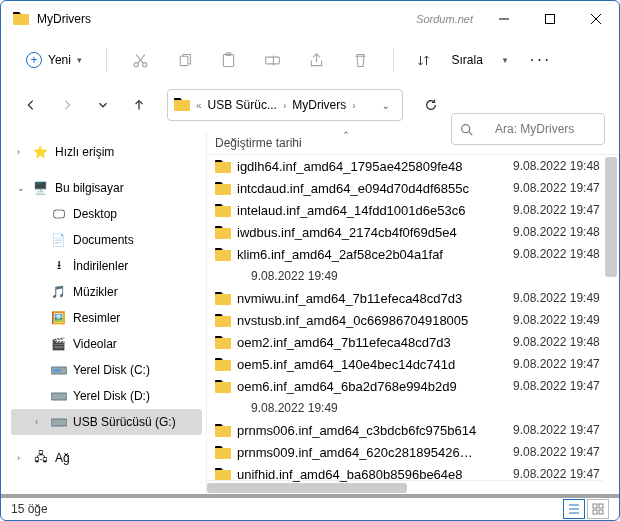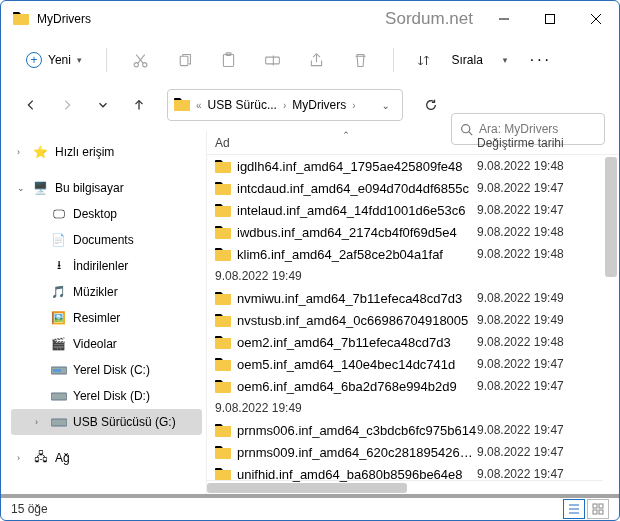--- a/index.html
+++ b/index.html
@@ -1,21 +1,21 @@
 <!DOCTYPE html>
 <html><head>
 <meta charset="utf-8">
 <style>
 * { box-sizing: border-box; margin: 0; padding: 0; }
 body { font-family: "Segoe UI", sans-serif; font-size: 12px; color: #000; background: #fff; width: 620px; height: 521px; overflow: hidden; border: 1px solid #2b6cb8; border-radius: 6px; position: relative; }
 
 .titlebar { height: 36px; display: flex; align-items: center; padding: 0 0 0 12px; }
 .titlebar .icon { width:16px; height:16px; margin-right:8px; }
 .titlebar .title { font-size: 12px; flex: 0 0 auto; }
-.titlebar .watermark { flex:1; text-align:right; color:#888; font-size:17px; padding-right:8px;}
+.titlebar .watermark { flex:1; text-align:right; color:#888; font-size:11px; padding-right:8px;font-style:italic;}
 .winbtns { display:flex; }
 .winbtn { width:46px; height:36px; display:flex; align-items:center; justify-content:center; }
 .winbtn svg { width:10px; height:10px; stroke:#000; stroke-width:1; fill:none; }
 
 .toolbar { height: 46px; display:flex; align-items:center; padding: 0 14px; gap: 6px; }
 .newbtn { display:flex; align-items:center; gap:6px; padding:5px 10px; border-radius:4px; border:1px solid transparent; }
 .newbtn .plus { width:16px; height:16px; border:1px solid #1a6fbf; border-radius:50%; display:flex; align-items:center; justify-content:center; color:#1a6fbf; font-size:12px; line-height:1; }
 .newbtn .chev { color:#555; font-size:9px; }
 .divider { width:1px; height:24px; background:#ddd; margin:0 8px; }
 .tbtn { width:38px; height:36px; display:flex; align-items:center; justify-content:center; opacity:.45; border-radius:4px; }
@@ -27,42 +27,42 @@
 .navrow { height: 44px; display:flex; align-items:center; padding:0 14px; gap:4px; }
 .navbtn { width:32px; height:32px; display:flex; align-items:center; justify-content:center; border-radius:4px; }
 .navbtn.disabled { opacity:.35; }
 .navbtn svg { width:14px; height:14px; stroke:#333; stroke-width:1.5; fill:none; }
 .addressbar { flex:1; height:32px; border:1px solid #ccc; border-radius:4px; display:flex; align-items:center; padding:0 6px; gap:4px; margin:0 8px; overflow:hidden; }
 .addressbar .foldicon { flex:0 0 auto; }
 .crumb { white-space:nowrap; font-size:12px; }
 .csep { color:#777; font-size:10px; padding:0 2px; }
 .addr-dd { margin-left:auto; color:#555; font-size:10px; padding:0 6px; }
 .refresh { width:32px; }
-.searchbox { width:154px; height:32px; border:1px solid #ccc; border-radius:4px; display:flex; align-items:center; padding:0 8px; gap:6px; color:#777;margin-top:48px; }
+.searchbox { width:154px; height:32px; border:1px solid #ccc; border-radius:4px; display:flex; align-items:center; padding:0 8px; gap:22px; color:#777;margin-top:48px; }
 .searchbox svg { width:13px; height:13px; stroke:#777; stroke-width:1.5; fill:none; }
 
 .main { position:absolute; top:130px; bottom:26px; left:0; right:0; display:flex; }
 .tree { width:206px; border-right:1px solid #eee; padding:8px 4px 8px 10px; overflow:hidden; }
 .treeitem { display:flex; align-items:center; height:26px; gap:6px; padding-left:6px; border-radius:3px; white-space:nowrap; }
 .treeitem.child { padding-left:24px; }
 .treeitem.selected { background:#d9d9d9; }
 .treeitem .exp { width:10px; color:#555; font-size:9px; visibility:hidden; }
 .treeitem.hasexp .exp { visibility:visible; }
 .ticon { width:16px; height:16px; flex:0 0 auto; display:flex; align-items:center; justify-content:center; }
 
 .filearea { flex:1; position:relative; overflow:hidden; }
 .headers { display:flex; height:24px; align-items:center; padding:0 8px; border-bottom:1px solid #eee; }
 .col-name { width:262px; color:#444; font-size:12px; }
 .col-date { color:#444; font-size:12px; }
 .sortind { text-align:center; color:#555; font-size:9px; width:262px; position:absolute; top:-1px; left:8px; }
 .rows { overflow:hidden; }
 .row { display:flex; align-items:center; height:22px; padding:0 8px; }
 .row .fname { width:262px; display:flex; align-items:center; gap:6px; overflow:hidden; }
 .row .fname span { white-space:nowrap; overflow:hidden; text-overflow:ellipsis; font-size:13px; }
-.row .fdate { font-size:12px; color:#333; }
+.row .fdate { font-size:12px; color:#333;margin-left:36px; }
 .foldersvg { width:16px; height:14px; flex:0 0 auto; }
 .scrollthumb { position:absolute; right:2px; top:26px; width:12px; height:120px; background:#ccc; border-radius:3px; }
 .hscroll { position:absolute; left:0; right:16px; bottom:0; height:14px; border-top:1px solid #eee; }
 .hscroll .thumb { position:absolute; left:0; width:200px; top:2px; height:10px; background:#ccc; border-radius:3px; }
 
 .statusbar { position:absolute; bottom:0; left:0; right:0; height:26px; display:flex; align-items:center; padding:0 10px; font-size:12px; color:#333; border-top:4px solid #a3a3a3; }
 .viewbtns { margin-left:auto; display:flex; gap:2px; }
 .viewbtn { width:22px; height:20px; border:1px solid #bbb; display:flex; align-items:center; justify-content:center; }
 .viewbtn.active { border-color:#1a6fbf; }
 
@@ -287,21 +287,20 @@
     <div class="treeitem hasexp">
         <span class="exp">›</span>
         <span class="ticon">🖧</span>
         <span>Ağ</span>
       </div>
   </div>
 
   <div class="filearea">
     <div class="sortind">⌃</div>
     <div class="headers">
-      <div class="col-name">Ad</div>
       <div class="col-date">Değiştirme tarihi</div>
     </div>
     <div class="rows" id="rows">
         <div class="row">
           <div class="fname">
             <svg class="foldersvg" viewBox="0 0 16 14">
               <path class="ficon-folder" d="M0 3h16v10a1 1 0 0 1-1 1H1a1 1 0 0 1-1-1z"></path>
               <path class="tab" d="M0 2a1 1 0 0 1 1-1h5l2 2H0z"></path>
             </svg>
             <span>igdlh64.inf_amd64_1795ae425809fe48</span>

